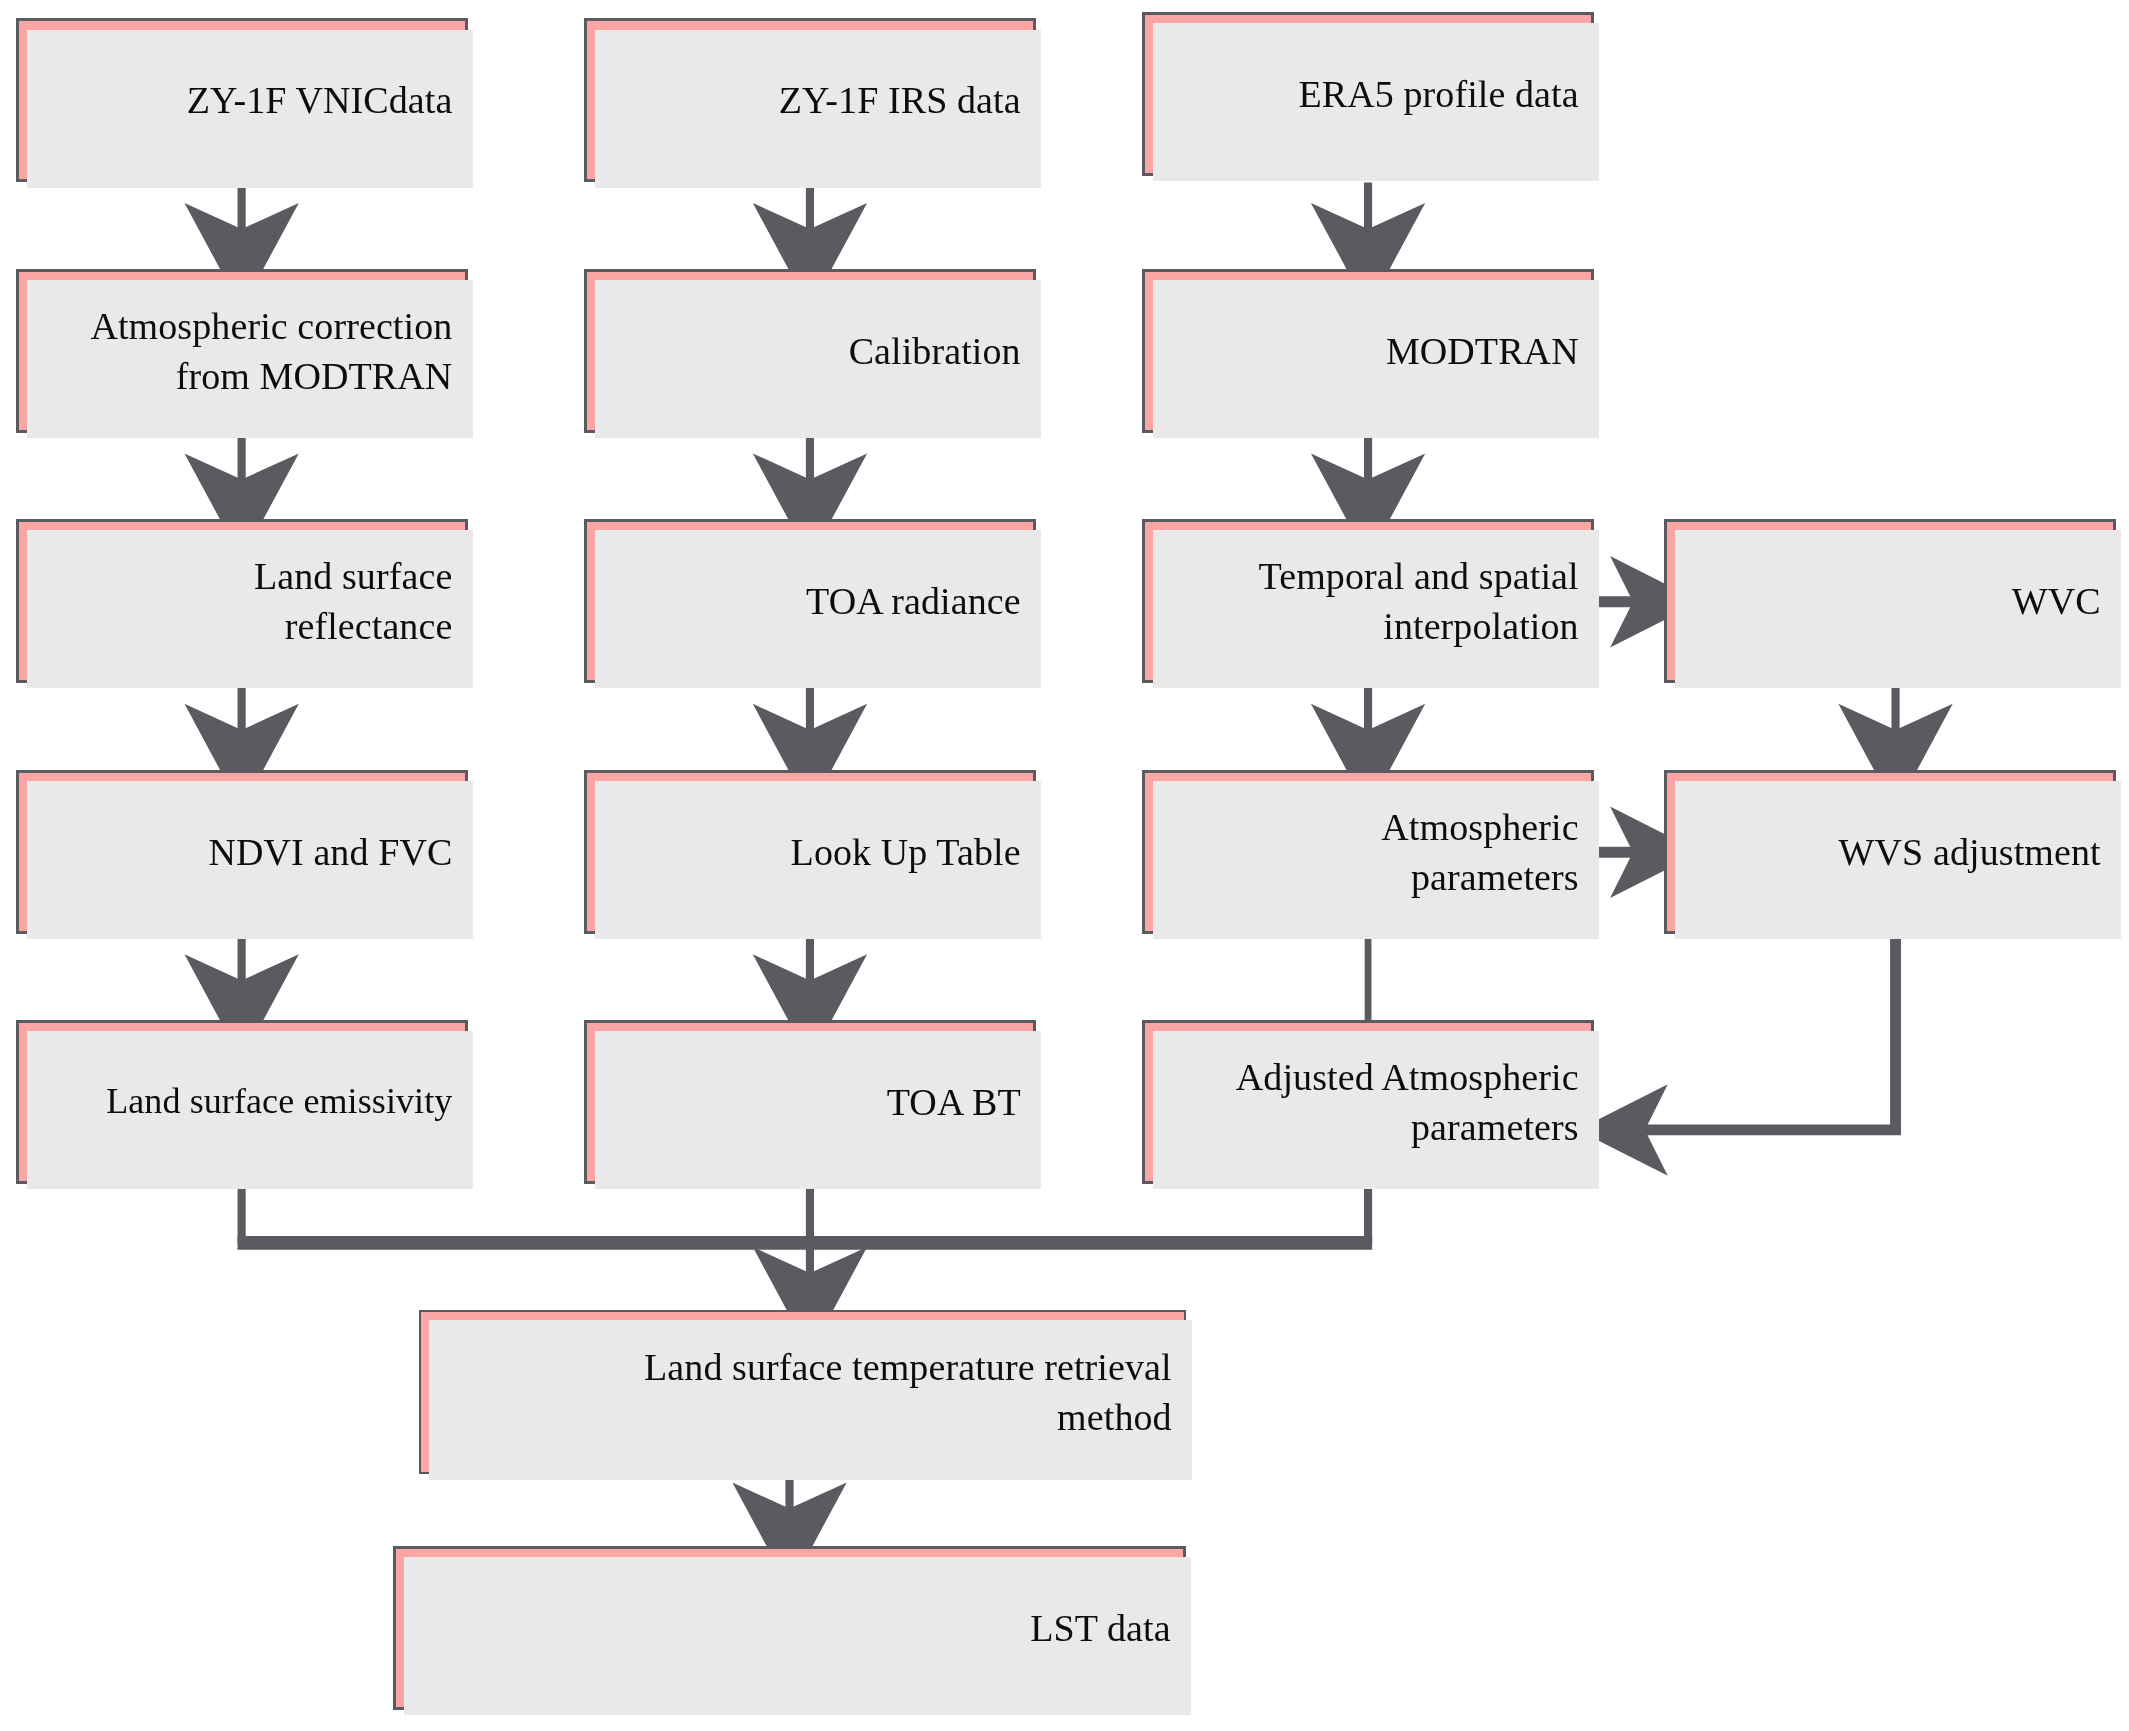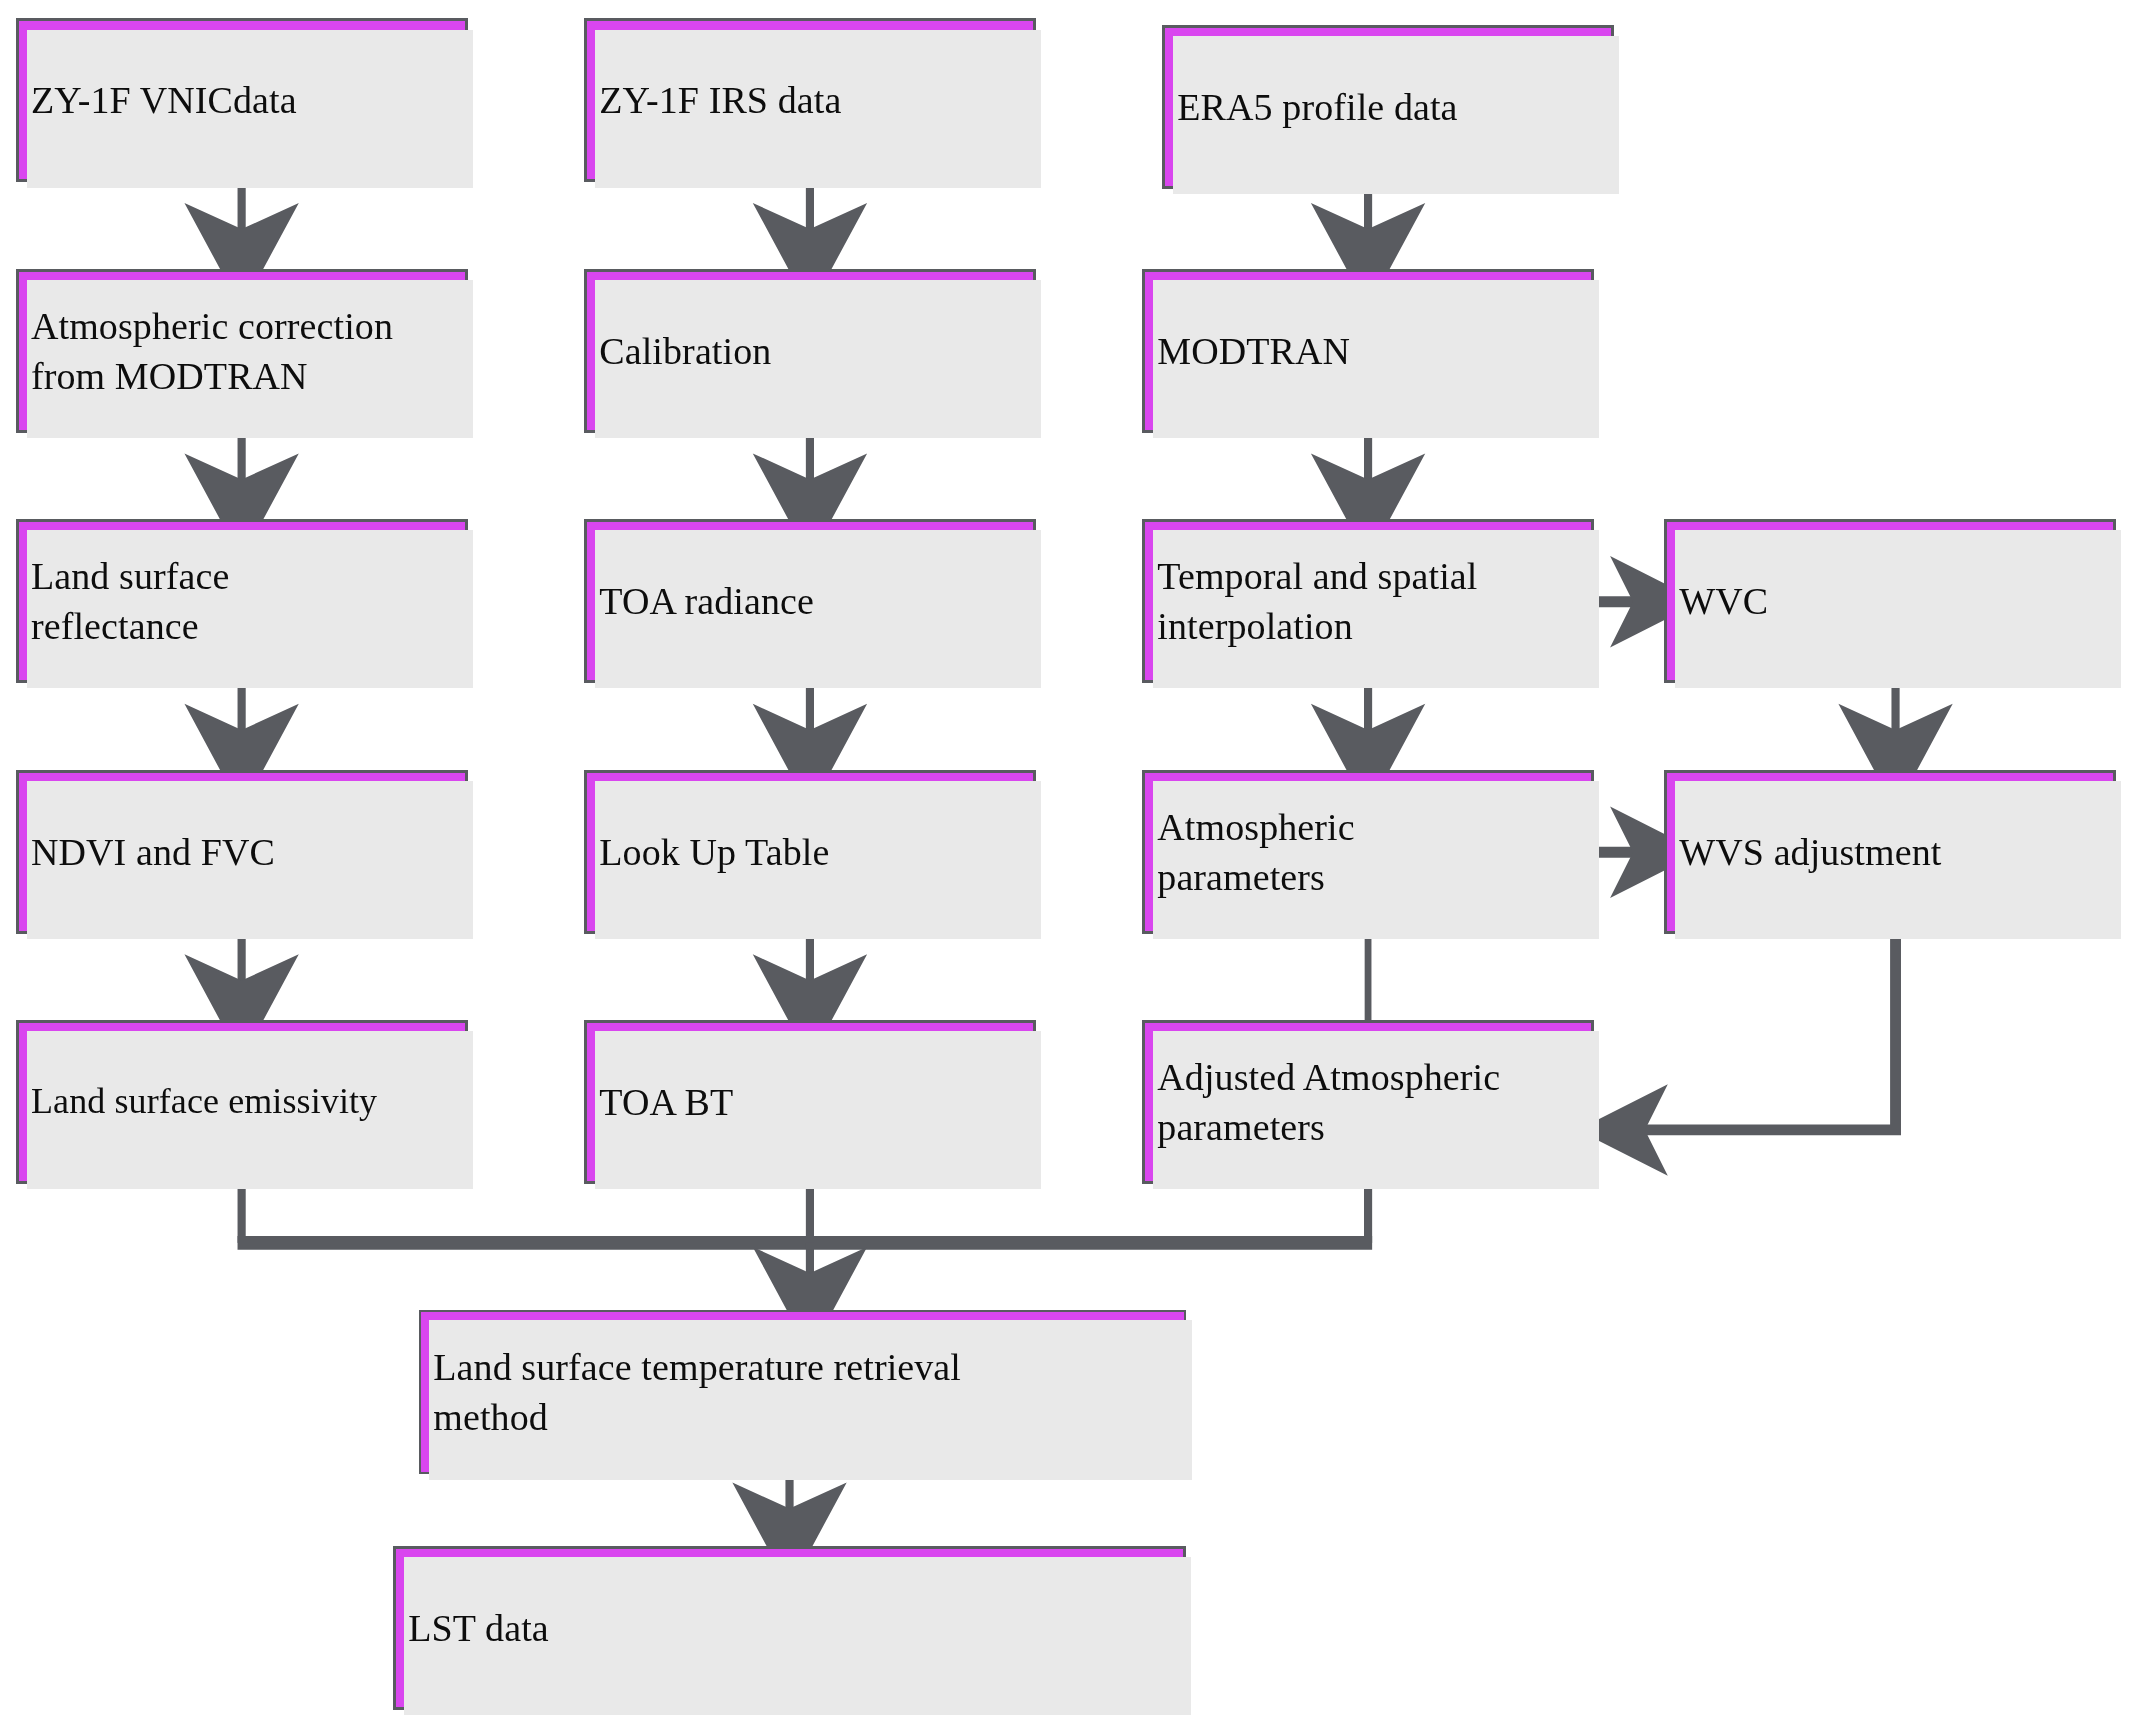--- a/index.html
+++ b/index.html
@@ -12,26 +12,26 @@
     position: relative;
     width: 2129px;
     height: 1731px;
     background: #ffffff;
     font-family: "Liberation Serif", "DejaVu Serif", serif;
     overflow: hidden;
   }
   .node {
     position: absolute;
     box-sizing: border-box;
-    background: #d946ef;
+    background: #fca5a5;
     border: 3.4px solid #595b60;
     display: flex;
     align-items: center;
     justify-content: center;
-    text-align: left;
+    text-align: right;
     color: #0d0d0d;
     font-size: 38px;
     line-height: 1.32;
     letter-spacing: 0.1px;
     padding: 0 12.3px;
     z-index: 3;
   }
   .node::after {
     content: "";
     position: absolute;
@@ -106,21 +106,21 @@
       <line x1="1160" y1="2166" x2="1160" y2="2256" stroke-width="12" marker-end="url(#arrowThin)"></line>
     </g>
   </svg>
 
   <div class="node" style="left:15.7px; top:18.4px; width:452px; height:164px;">
     <span class="txt">ZY-1F VNICdata</span>
   </div>
   <div class="node" style="left:584px; top:18.4px; width:452px; height:164px;">
     <span class="txt">ZY-1F IRS data</span>
   </div>
-  <div class="node" style="left:1142px; top:25px; width:452px; height:164px;margin-left:20px;">
+  <div class="node" style="left:1142px; top:12px; width:452px; height:164px;">
     <span class="txt">ERA5 profile data</span>
   </div>
 
   <div class="node" style="left:15.7px; top:269px; width:452px; height:164px;">
     <span class="txt">Atmospheric correction
 from MODTRAN</span>
   </div>
   <div class="node" style="left:584px; top:269px; width:452px; height:164px;">
     <span class="txt">Calibration</span>
   </div>

